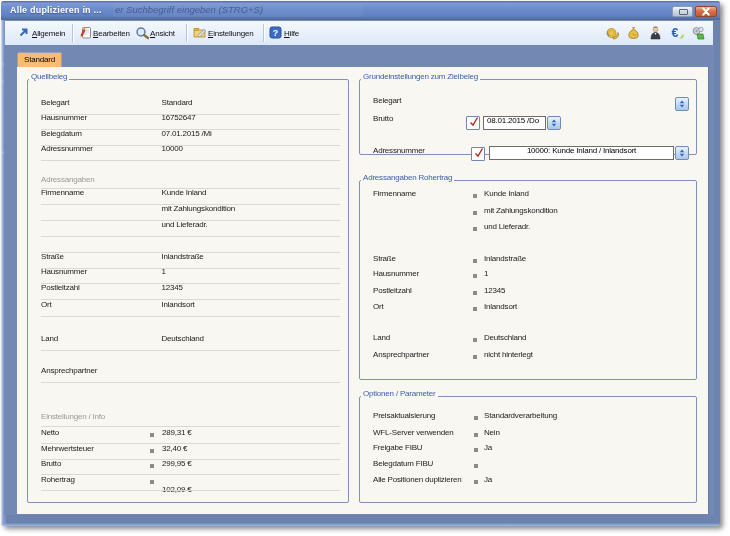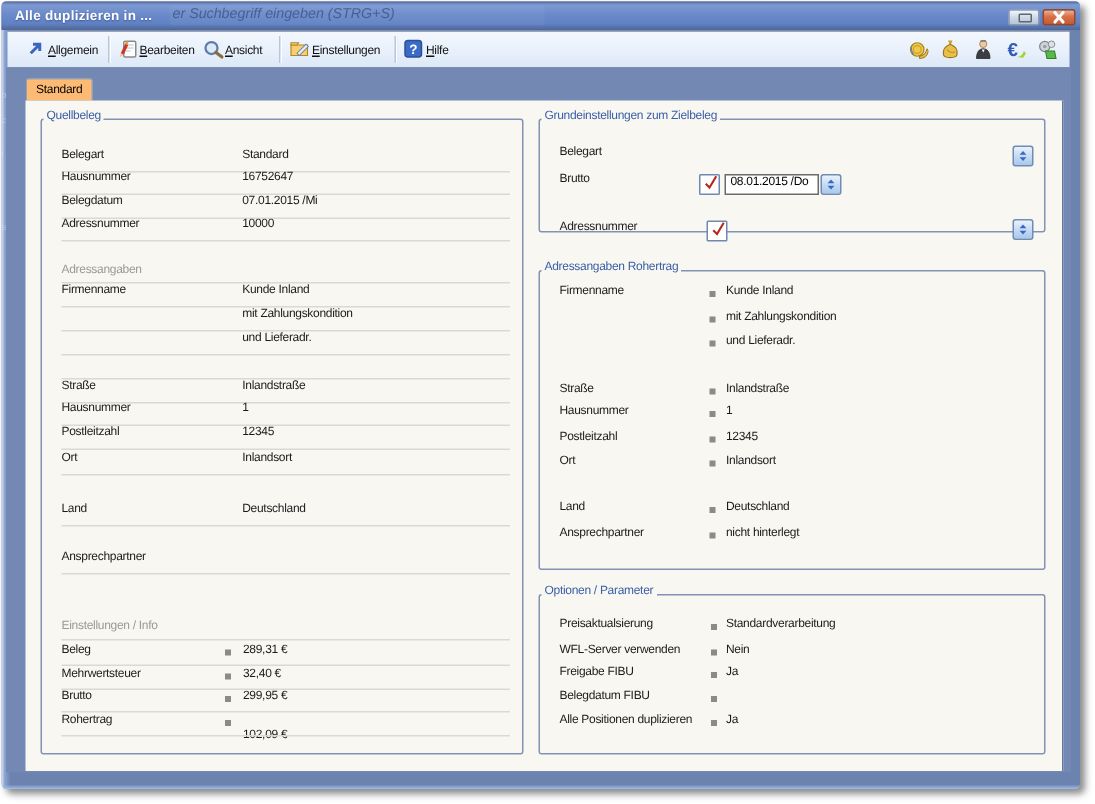--- a/index.html
+++ b/index.html
@@ -191,21 +191,21 @@
         <span class="lbl" style="left:13px;top:221.0px">Ort</span>
         <span class="lbl" style="left:133.5px;top:221.0px">Inlandsort</span>
         <span class="uline" style="top:236.0px"></span>
         <span class="lbl" style="left:13px;top:254.5px">Land</span>
         <span class="lbl" style="left:133.5px;top:254.5px">Deutschland</span>
         <span class="uline" style="top:269.5px"></span>
         <span class="lbl" style="left:13px;top:287.1px">Ansprechpartner</span>
         <span class="uline" style="top:302.1px"></span>
         <span class="lbl grey" style="left:13px;top:333.0px">Einstellungen / Info</span>
         <span class="uline" style="top:346.4px"></span>
-        <span class="lbl" style="left:13px;top:348.5px">Beleg</span>
+        <span class="lbl" style="left:13px;top:348.5px">Netto</span>
         <span class="sq" style="left:122px;top:352.5px"></span>
         <span class="lbl" style="left:134px;top:348.5px">289,31 €</span>
         <span class="uline" style="top:362.5px"></span>
         <span class="lbl" style="left:13px;top:364.6px">Mehrwertsteuer</span>
         <span class="sq" style="left:122px;top:368.6px"></span>
         <span class="lbl" style="left:134px;top:364.6px">32,40 €</span>
         <span class="uline" style="top:378.6px"></span>
         <span class="lbl" style="left:13px;top:380.3px">Brutto</span>
         <span class="sq" style="left:122px;top:384.3px"></span>
         <span class="lbl" style="left:134px;top:380.3px">299,95 €</span>
@@ -237,20 +237,21 @@
             <path d="M6 2.6 L8.3 5.2 L3.7 5.2 Z" fill="#3668c0"></path>
               <path d="M6 9.4 L8.3 6.8 L3.7 6.8 Z" fill="#3668c0"></path>
           </svg>
         </span>
         <span class="lbl" style="left:13px;top:66.5px">Adressnummer</span>
         <span class="chk" style="left:111px;top:67px;">
           <svg width="14" height="14" viewBox="0 0 14 14" style="position:absolute;left:0;top:-2px">
             <path d="M3.5 7.5 L6 10 L10.5 2.5" stroke="#b9271c" stroke-width="1.4" fill="none"></path>
           </svg>
         </span>
+        <span class="field" style="left:129px;top:66px;width:185px;height:14px;line-height:7px;text-align:center;">10000: Kunde Inland / Inlandsort</span>
         <span class="spin" style="left:315px;top:66px;">
           <svg width="12" height="12" viewBox="0 0 12 12" style="position:absolute;left:0;top:0">
             <path d="M6 2.6 L8.3 5.2 L3.7 5.2 Z" fill="#3668c0"></path>
               <path d="M6 9.4 L8.3 6.8 L3.7 6.8 Z" fill="#3668c0"></path>
           </svg>
         </span>
       </div>
 
       <div class="group" style="left:342px;top:113px;width:338px;height:200px;">
         <span class="gcap">Adressangaben Rohertrag</span>

